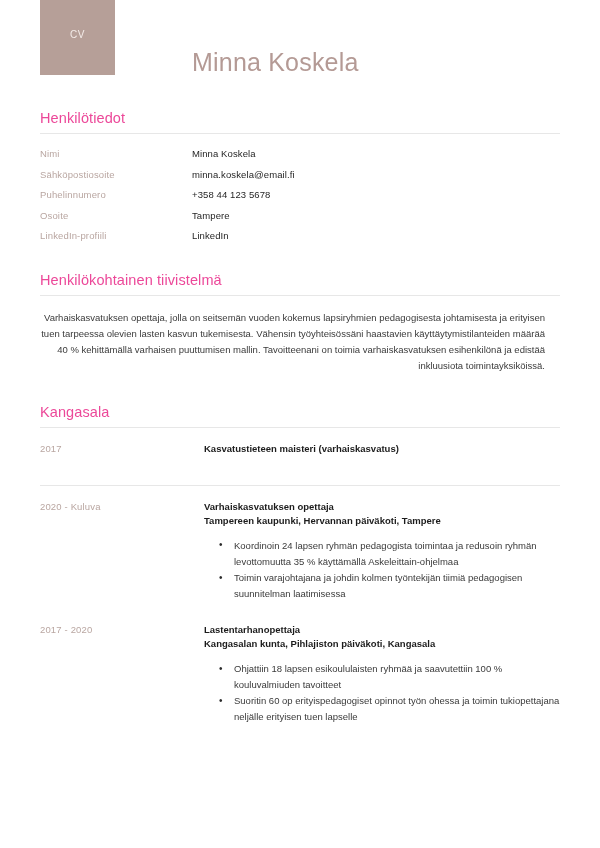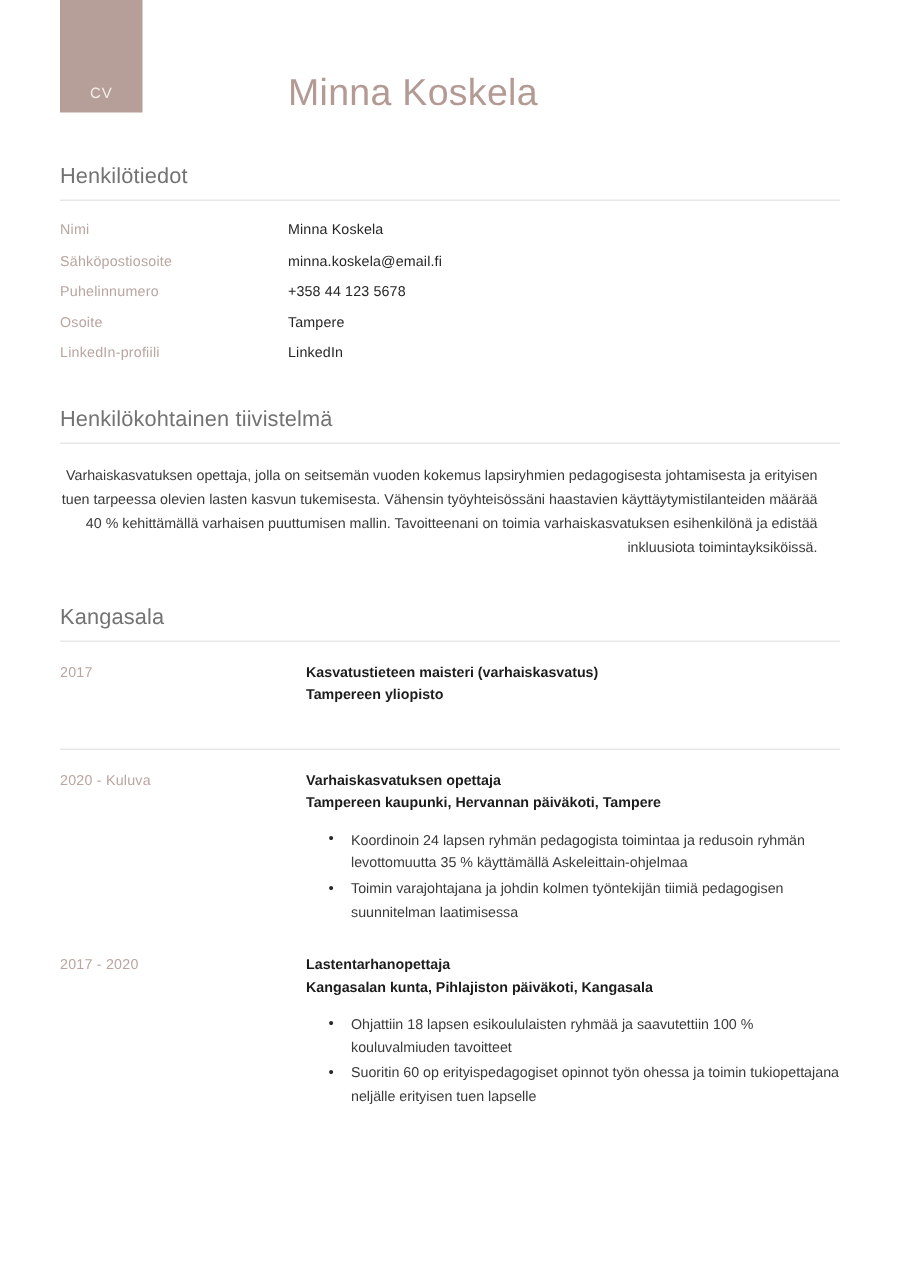--- a/index.html
+++ b/index.html
@@ -19,25 +19,25 @@
 
   
   .header {
     position: relative;
     height: 100px;
   }
   .cv-badge {
     position: absolute;
     left: 40px;
     top: 0;
-    width: 55px;
+    width: 75px;
     height: 75px;
     background: #b69f98;
     display: flex;
-    align-items: flex-end;
+    align-items: center;
     justify-content: center;
     padding-bottom: 7px;
     box-sizing: border-box;
   }
   .cv-badge-label {
     color: #f4ece9;
     font-size: 10px;
     letter-spacing: 0.6px;
   }
   .full-name {
@@ -51,21 +51,21 @@
     white-space: nowrap;
   }
 
   
   .section {
     padding: 0 40px;
   }
   .section-title {
     font-size: 14.5px;
     font-weight: 400;
-    color: #737373;
+    color: #ec4899;
     margin: 0 0 7px 0;
     letter-spacing: 0.1px;
   }
   .section-rule {
     height: 1px;
     background: #e7e7e7;
     width: 100%;
     margin-bottom: 14px;
   }
 
@@ -200,21 +200,20 @@
 </div>
 
 <div class="section sec-education">
   <h2 class="section-title">Kangasala</h2>
   <div class="section-rule"></div>
 
   <div class="entry">
     <div class="entry-date">2017</div>
     <div class="entry-body">
       <div class="entry-title">Kasvatustieteen maisteri (varhaiskasvatus)</div>
-      <div class="entry-org">Tampereen yliopisto</div>
     </div>
   </div>
 </div>
 
 <div class="section sec-experience">
   <div class="section-rule"></div>
 
   <div class="entry">
     <div class="entry-date">2020 - Kuluva</div>
     <div class="entry-body">

